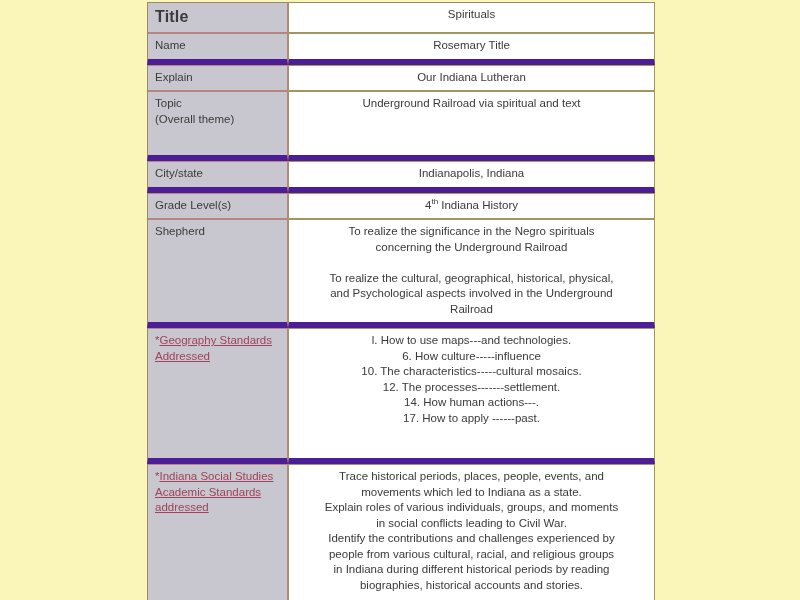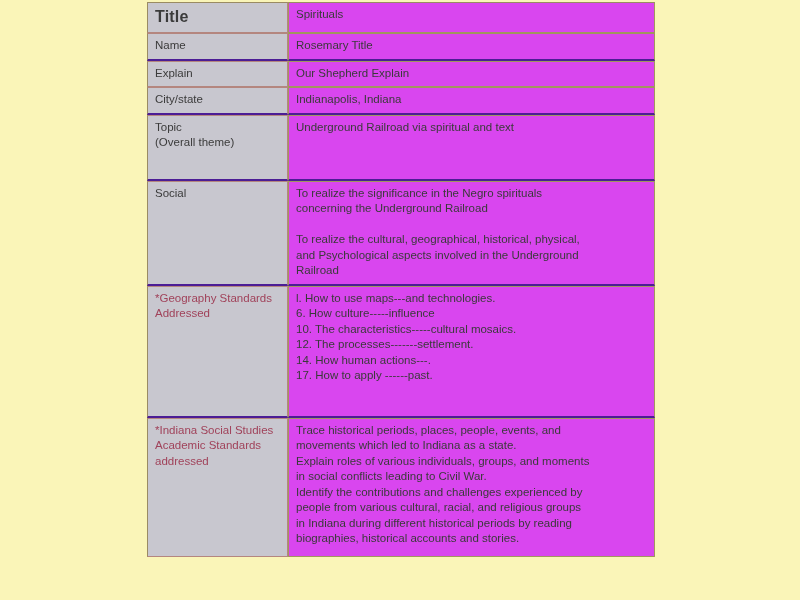--- a/index.html
+++ b/index.html
@@ -43,50 +43,52 @@
   col.col-label { width: 141px; }
   col.col-value { width: 367px; }
 
   td.label {
     background: #c8c7cf;
     color: #3b3b3b;
     border-color: #b4867f;
     border-left-color: #9a8b63;
   }
   td.value {
-    background: #d946ef;
+    background: #ffffff;
     color: #3a3a3a;
     border-color: #a2955f;
+    text-align: center;
   }
 
   
   tr.row-title td.label {
     border-top-color: #9a8b63;
   }
   tr.row-title td.value {
     border-top-color: #9a8b63;
   }
 
   .title-label {
     font-size: 16px;
     font-weight: bold;
     line-height: 20px;
     letter-spacing: .2px;
   }
 
   
   tr.group-end td {
-    border-bottom: 2px solid #4c1d95;
+    border-bottom: 6px solid #4c1d95;
     margin-left: 12px;
   }
 
   .std-label {
     color: #a0425a;
   }
   .std-label .ul {
+    text-decoration: underline;
     text-decoration-color: #a0425a;
   }
   .star { text-decoration: none; }
 
   .value-lines { white-space: pre-wrap; }
 
   sup {
     font-size: 8px;
     vertical-align: super;
     line-height: 0;
@@ -126,48 +128,56 @@
           <span class="value-lines">Rosemary Title</span>
         </td>
       </tr>
 
 
       <tr>
         <td class="label">
           <span>Explain</span>
         </td>
         <td class="value">
-          <span class="value-lines">Our Shepherd Explain</span>
-        </td>
-      </tr>
-
-      <tr class="group-end">
-        <td class="label">
-          <span>City/state</span>
-        </td>
-        <td class="value">
-          <span class="value-lines">Indianapolis, Indiana</span>
+          <span class="value-lines">Our Indiana Lutheran</span>
         </td>
       </tr>
 
       <tr class="group-end">
         <td class="label tall-topic">
           <span class="value-lines">Topic
 (Overall theme)</span>
         </td>
         <td class="value tall-topic">
           <span class="value-lines">Underground Railroad via spiritual and text</span>
         </td>
       </tr>
 
-
+      <tr class="group-end">
+        <td class="label">
+          <span>City/state</span>
+        </td>
+        <td class="value">
+          <span class="value-lines">Indianapolis, Indiana</span>
+        </td>
+      </tr>
+
+
+      <tr>
+        <td class="label">
+          <span>Grade Level(s)</span>
+        </td>
+        <td class="value">
+          <span>4</span><sup>th</sup><span> Indiana History</span>
+        </td>
+      </tr>
 
       <tr class="group-end">
         <td class="label tall-purpose">
-          <span>Social</span>
+          <span>Shepherd</span>
         </td>
         <td class="value tall-purpose">
           <span class="value-lines">To realize the significance in the Negro spirituals
 concerning the Underground Railroad
 
 To realize the cultural, geographical, historical, physical,
 and Psychological aspects involved in the Underground
 Railroad</span>
         </td>
       </tr>

